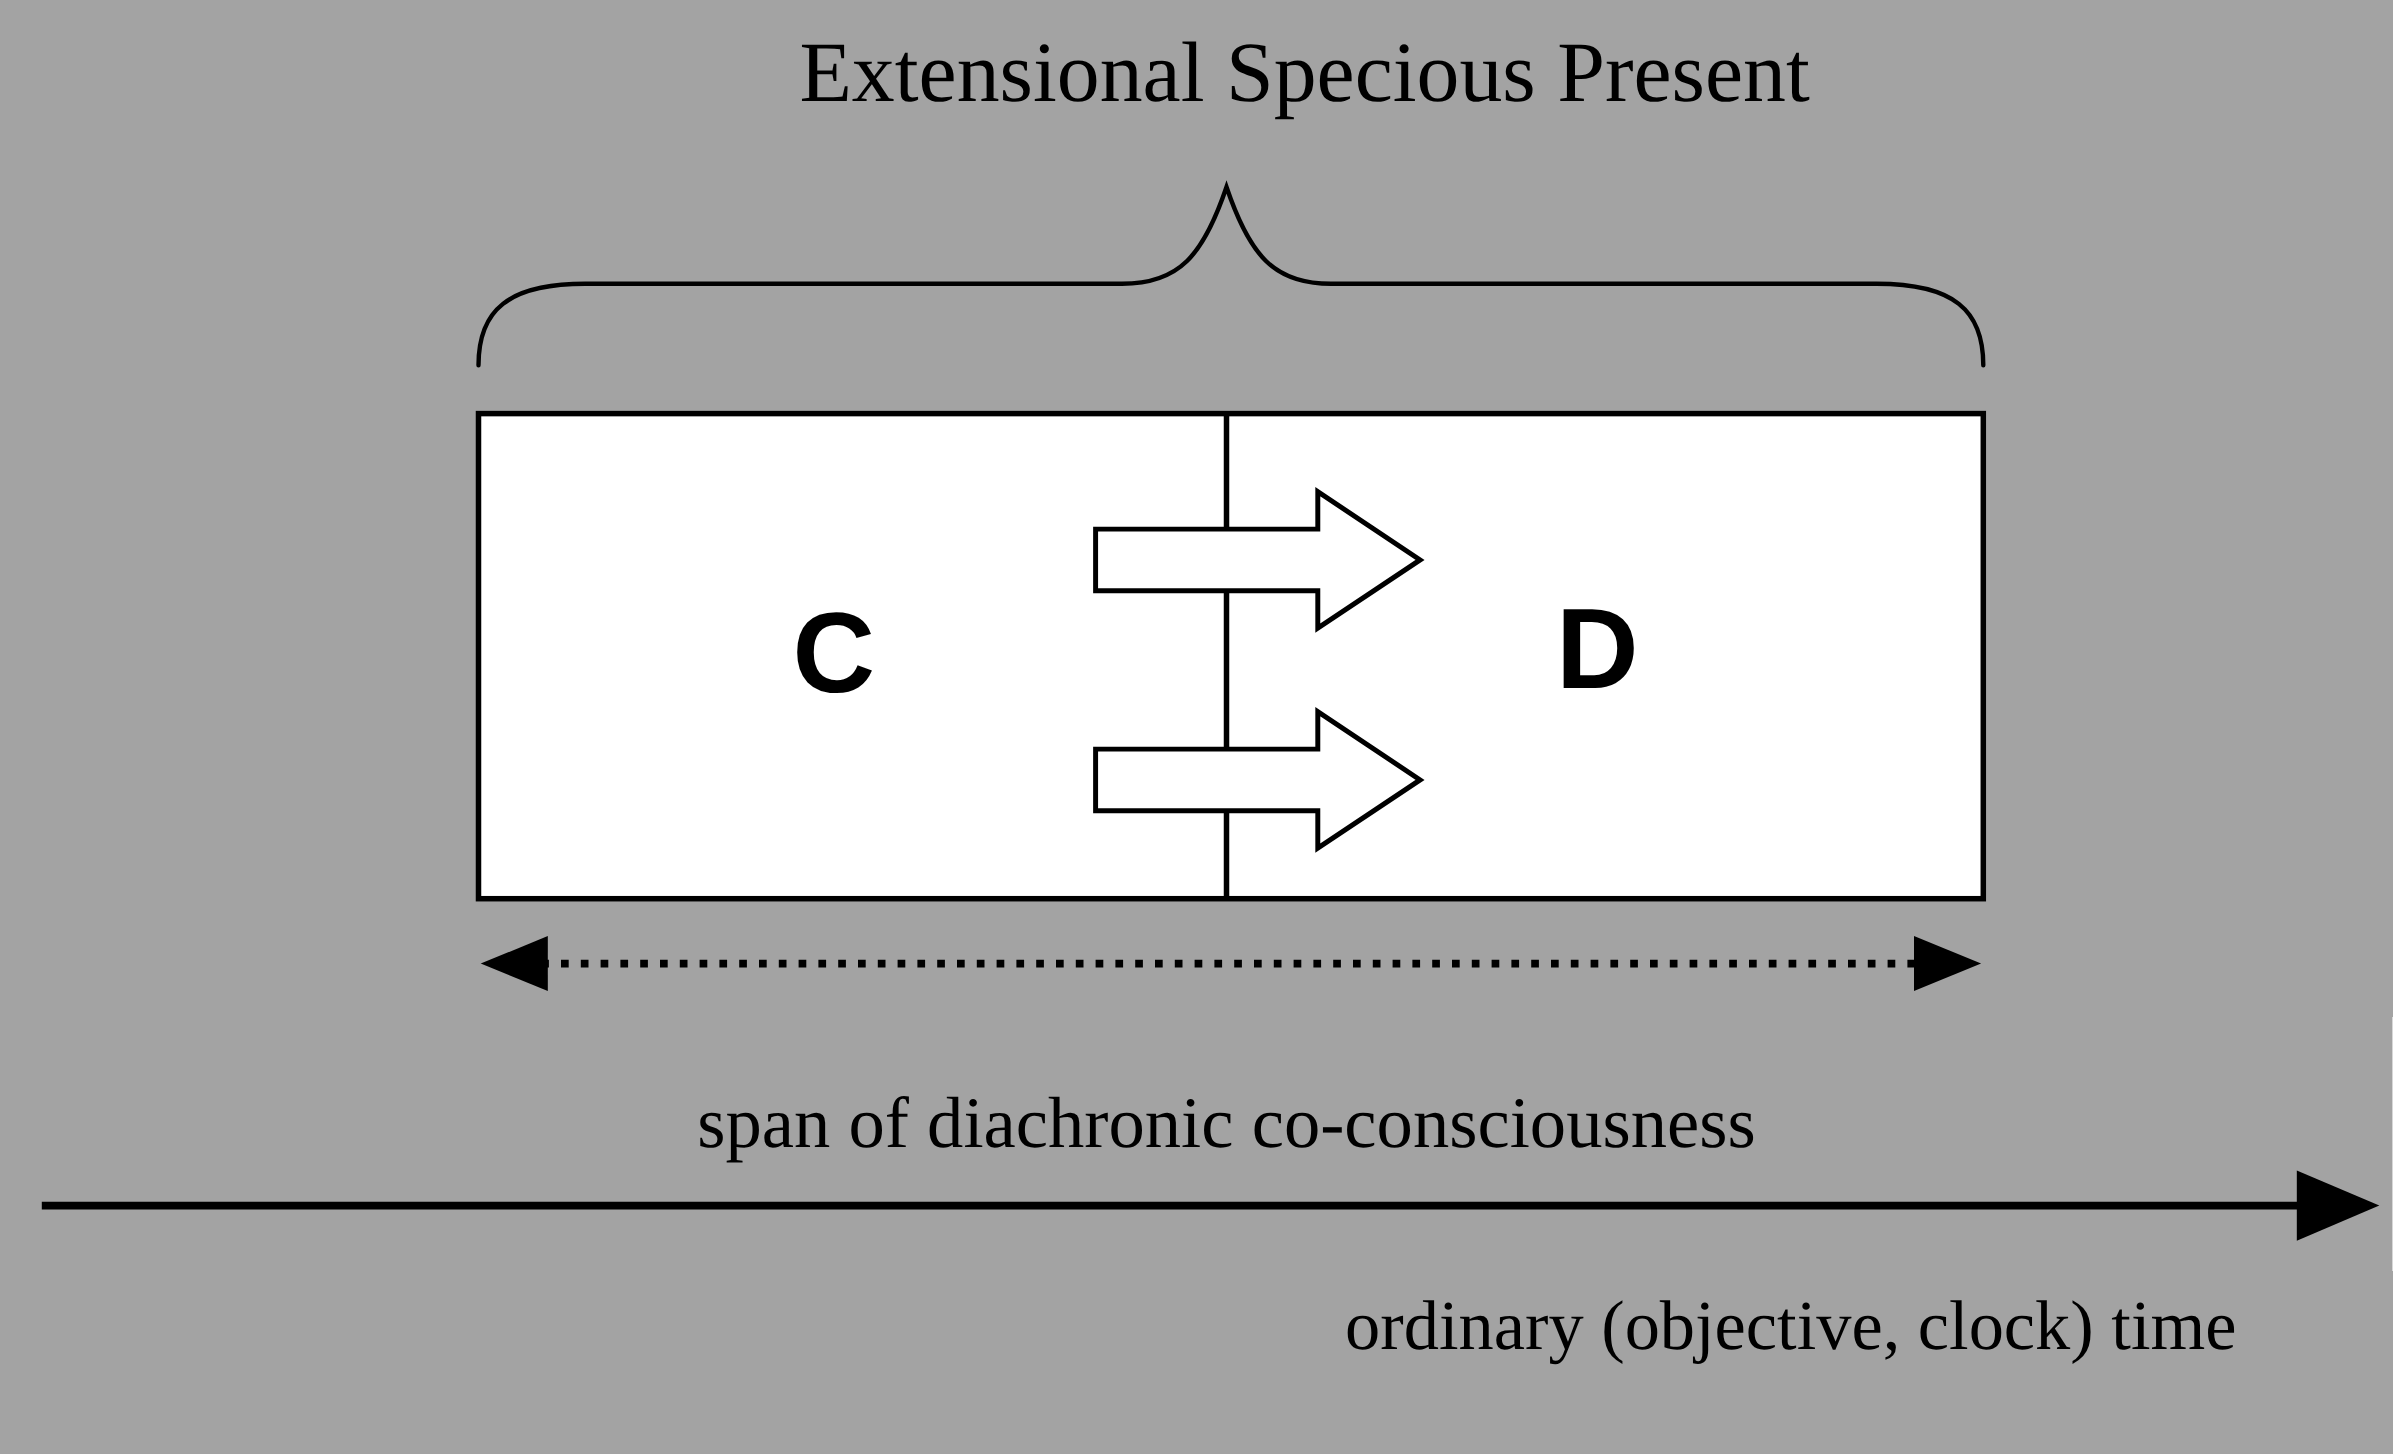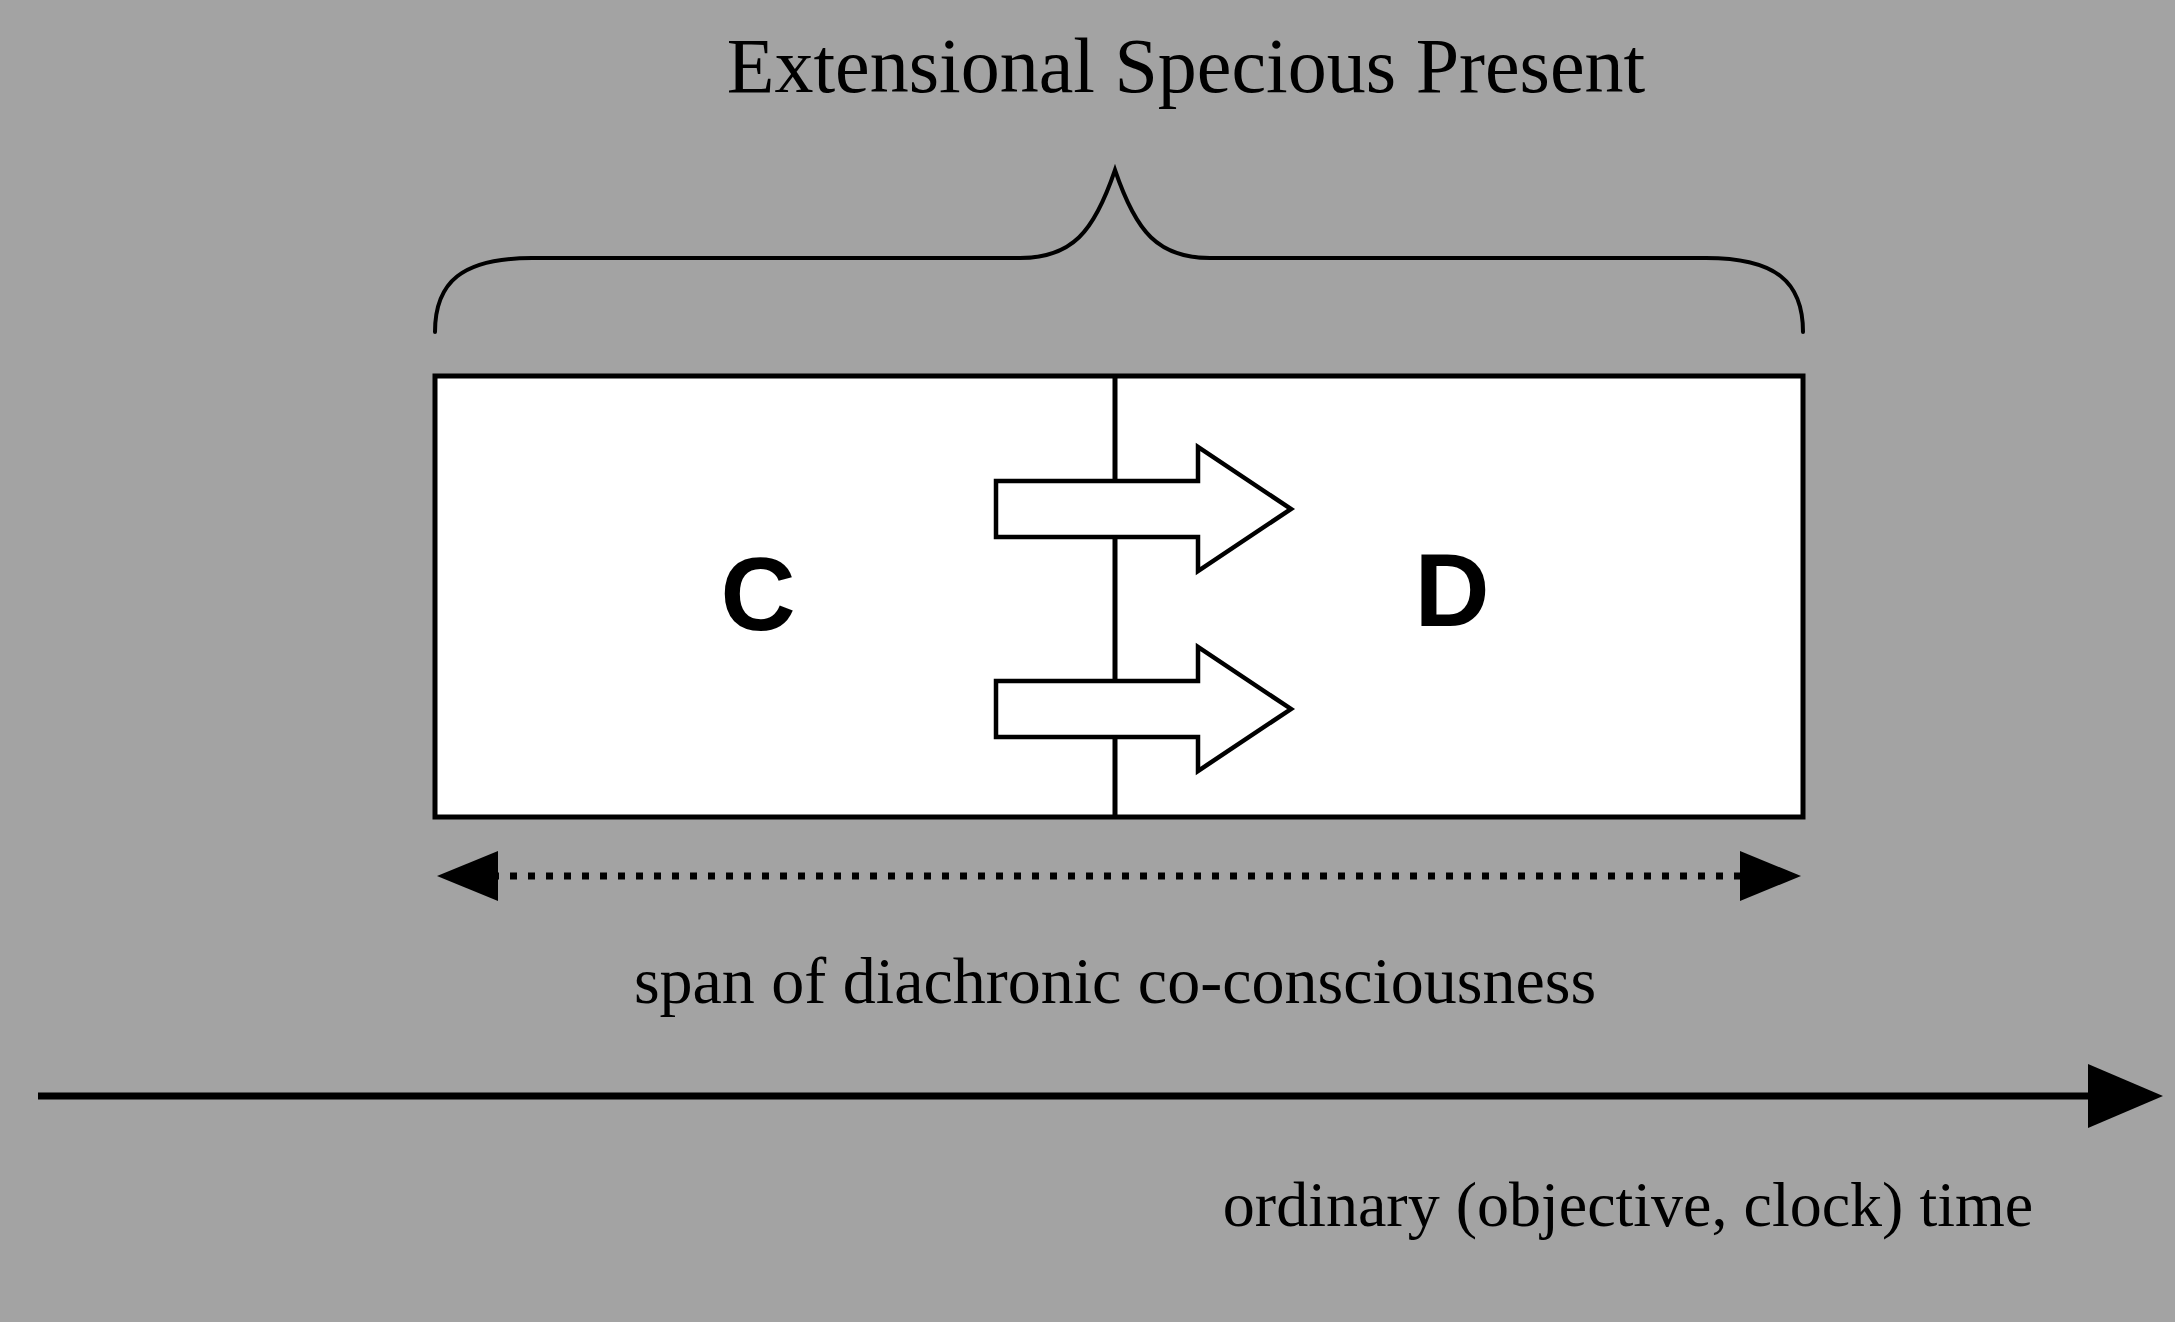--- a/index.html
+++ b/index.html
@@ -78,17 +78,17 @@
       <polygon points="2163,1096 2088,1064 2088,1128" fill="#000000"></polygon>
     </g>
   </svg>
 
   <div class="label title" style="left:1186px; top:66px;">Extensional Specious Present</div>
 
   <div class="label box-letter" style="left:758px; top:594px;">C</div>
 
   <div class="label box-letter" style="left:1452px; top:590px;">D</div>
 
-  <div class="label span-label" style="left:1115px; top:981px;">span of diachronic co-consciousness</div>
+  <div class="label span-label" style="left:1115px; top:1022px;">span of diachronic co-consciousness</div>
 
   <div class="label time-label" style="left:1628px; top:1205px;">ordinary (objective, clock) time</div>
 
 </div>
 
 </body></html>

